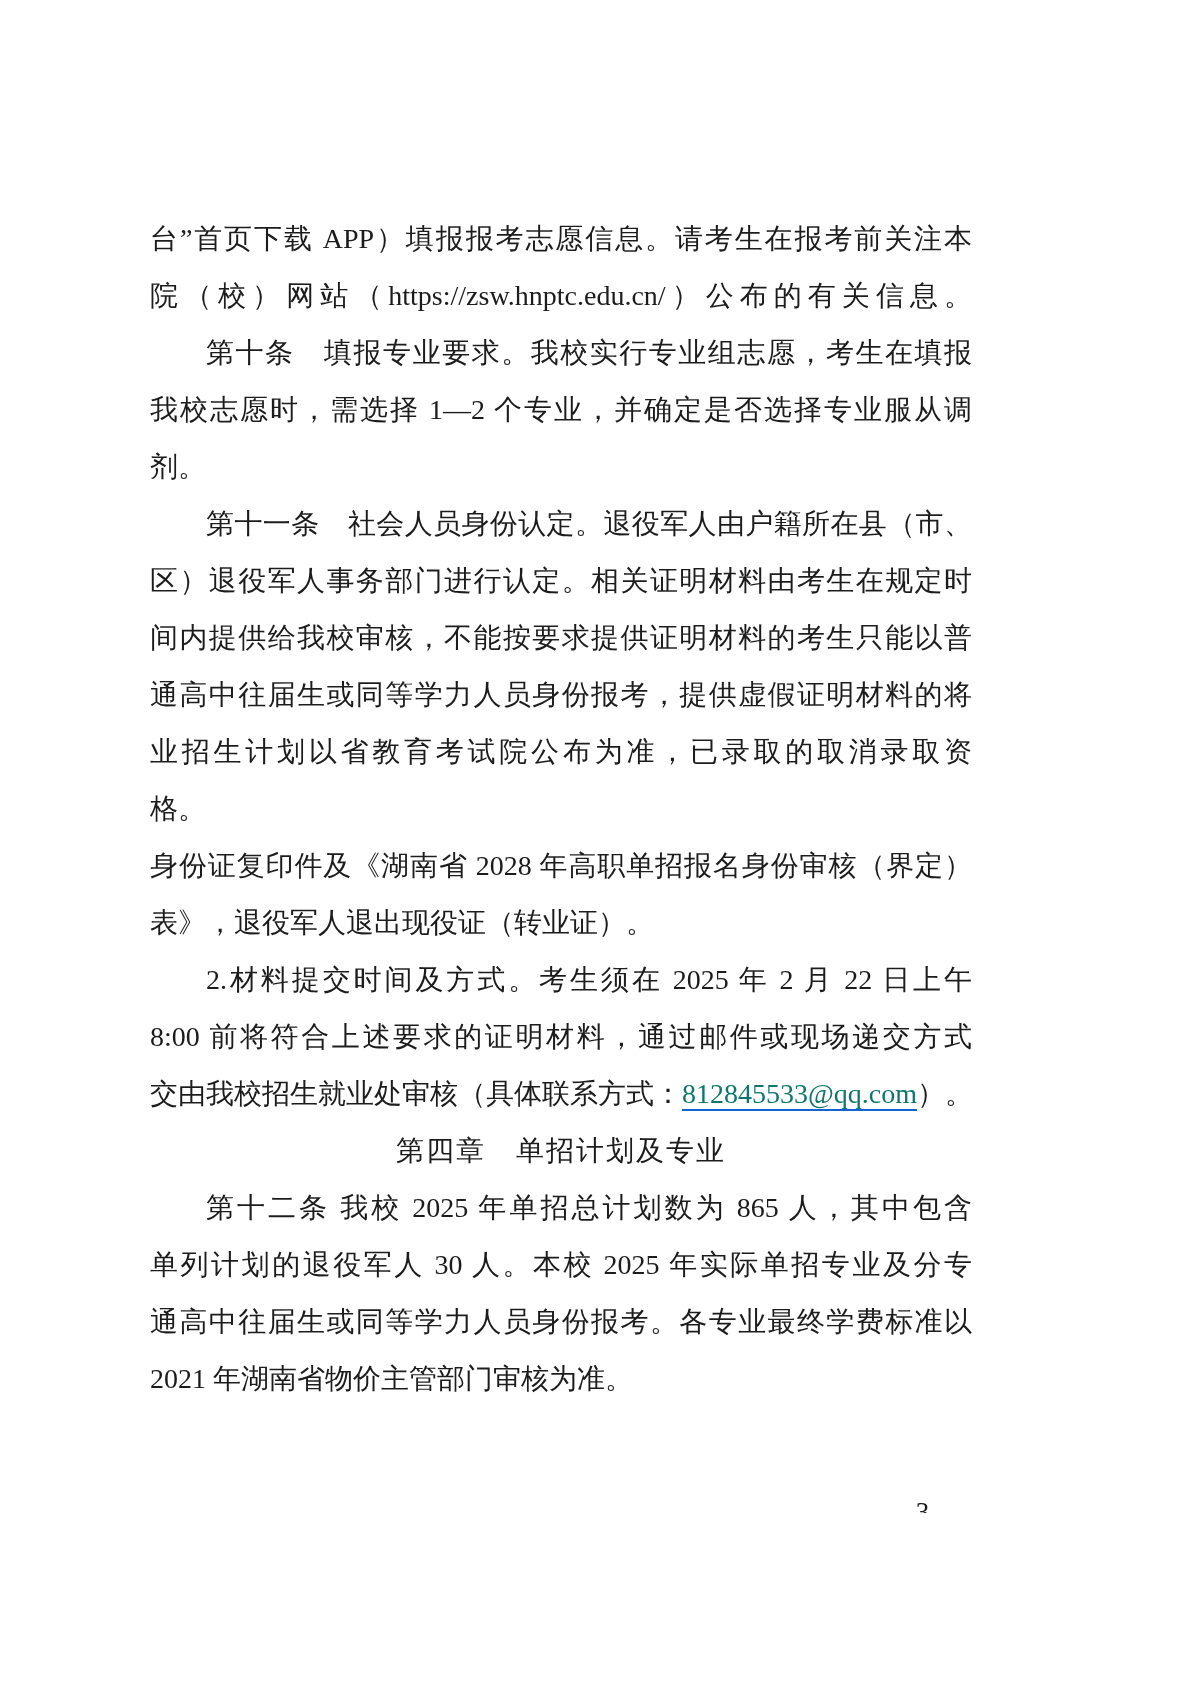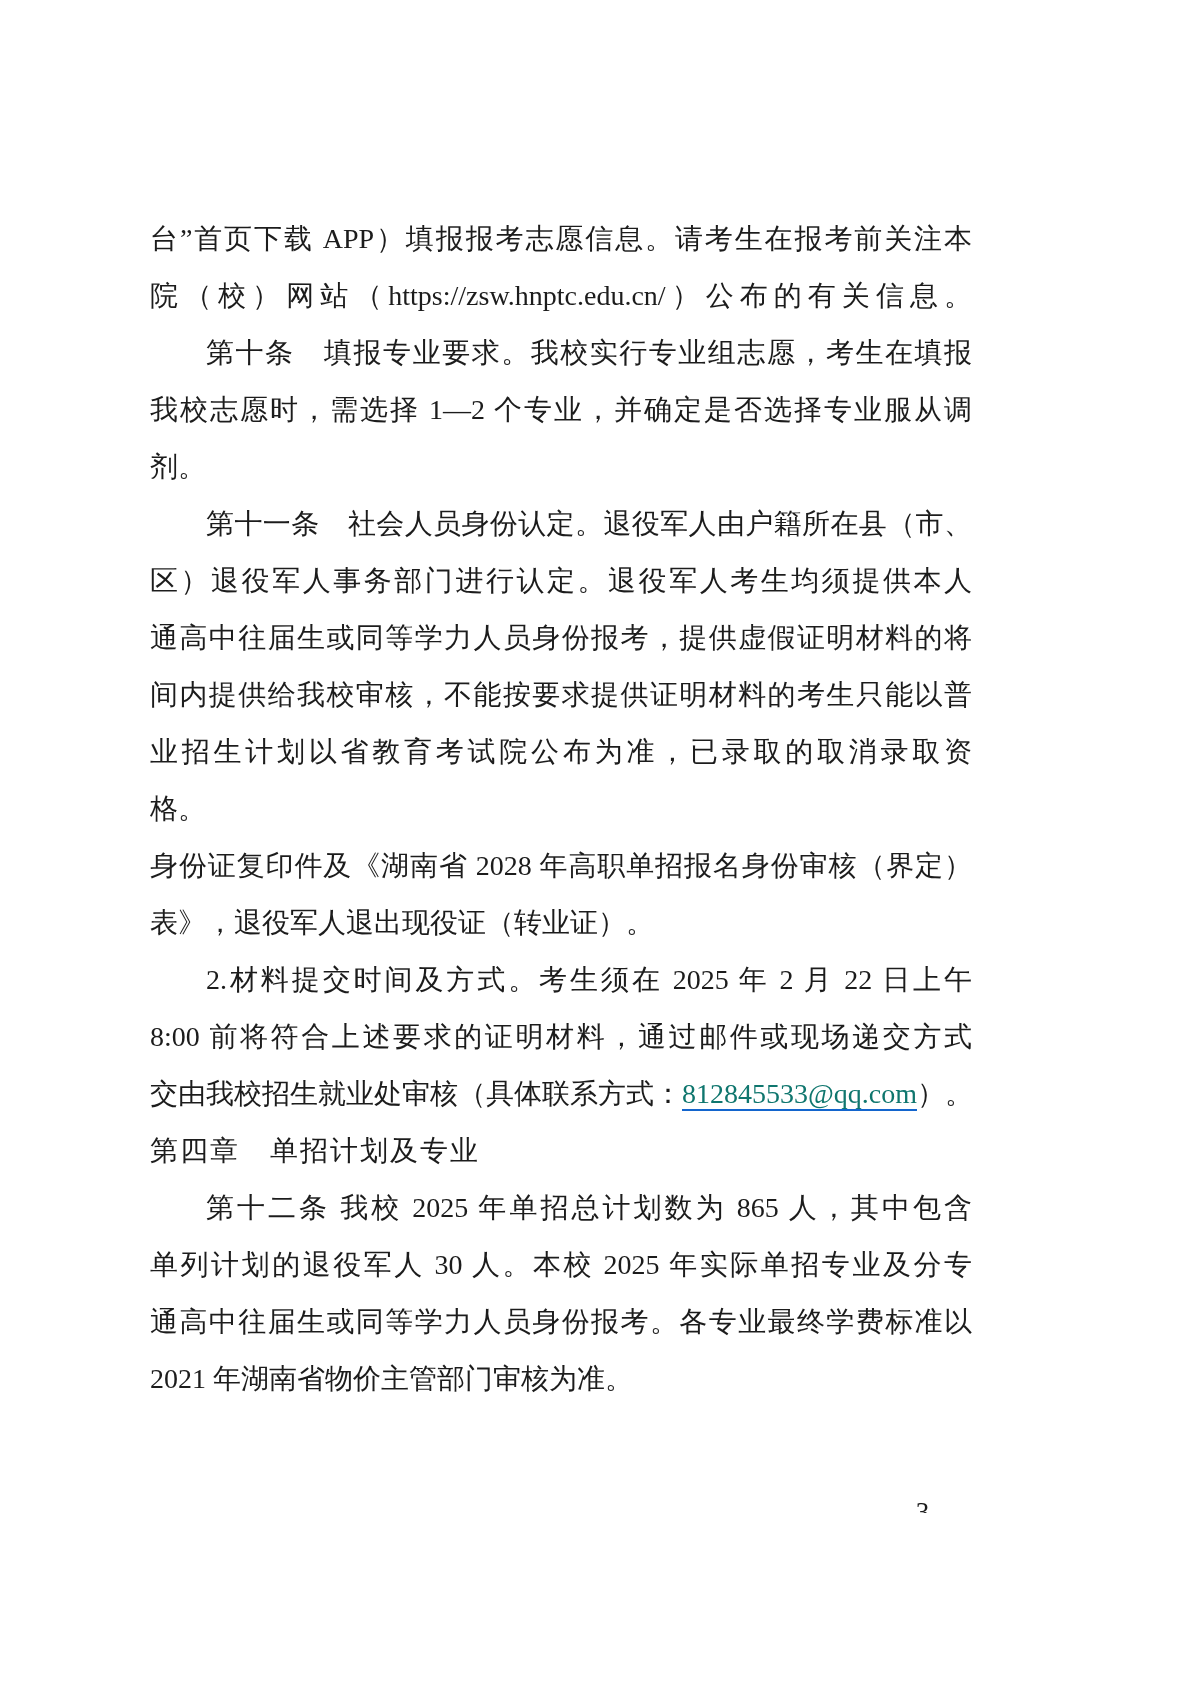--- a/index.html
+++ b/index.html
@@ -15,21 +15,21 @@
     position:absolute;
     left:150px;top:210px;width:822px;
   }
   .line{
     height:57px;line-height:57px;
     font-size:28px;
     white-space:nowrap;
   }
   .j{ text-align:justify; text-align-last:justify; white-space:normal; }
   .l{ text-align:left; }
-  .c{ text-align:left; letter-spacing:2px; }
+  .c{ text-align:center; letter-spacing:2px; }
   .indent{ padding-left:56px; }
   .link{
     color:#0f766e;
     text-decoration:underline;
     text-decoration-color:#1365cd;
     text-underline-offset:6px;
     cursor:pointer;
   }
   .pagenum{
     position:absolute;
@@ -46,23 +46,23 @@
 
 <div class="page">
   <div class="content">
 
     <div class="line j">台”首页下载 APP）填报报考志愿信息。请考生在报考前关注本</div>
     <div class="line j">院（校）网站（https://zsw.hnptc.edu.cn/）公布的有关信息。</div>
     <div class="line j indent">第十条　填报专业要求。我校实行专业组志愿，考生在填报</div>
     <div class="line j">我校志愿时，需选择 1—2 个专业，并确定是否选择专业服从调</div>
     <div class="line l">剂。</div>
     <div class="line j indent">第十一条　社会人员身份认定。退役军人由户籍所在县（市、</div>
-    <div class="line j">区）退役军人事务部门进行认定。退役军人考生均须提供本人</div>
+    <div class="line j">区）退役军人事务部门进行认定。相关证明材料由考生在规定时</div>
+    <div class="line j">间内提供给我校审核，不能按要求提供证明材料的考生只能以普</div>
     <div class="line j">通高中往届生或同等学力人员身份报考，提供虚假证明材料的将</div>
-    <div class="line j">间内提供给我校审核，不能按要求提供证明材料的考生只能以普</div>
     <div class="line j">业招生计划以省教育考试院公布为准，已录取的取消录取资</div>
     <div class="line l">格。</div>
     <div class="line j">身份证复印件及《湖南省 2028 年高职单招报名身份审核（界定）</div>
     <div class="line l">表》，退役军人退出现役证（转业证）。</div>
     <div class="line j indent">2.材料提交时间及方式。考生须在 2025 年 2 月 22 日上午</div>
     <div class="line j">8:00 前将符合上述要求的证明材料，通过邮件或现场递交方式</div>
 
     <div class="line l">
       <span>交由我校招生就业处审核（具体联系方式：</span><span class="link">812845533@qq.com</span><span>）。</span>
     </div>

